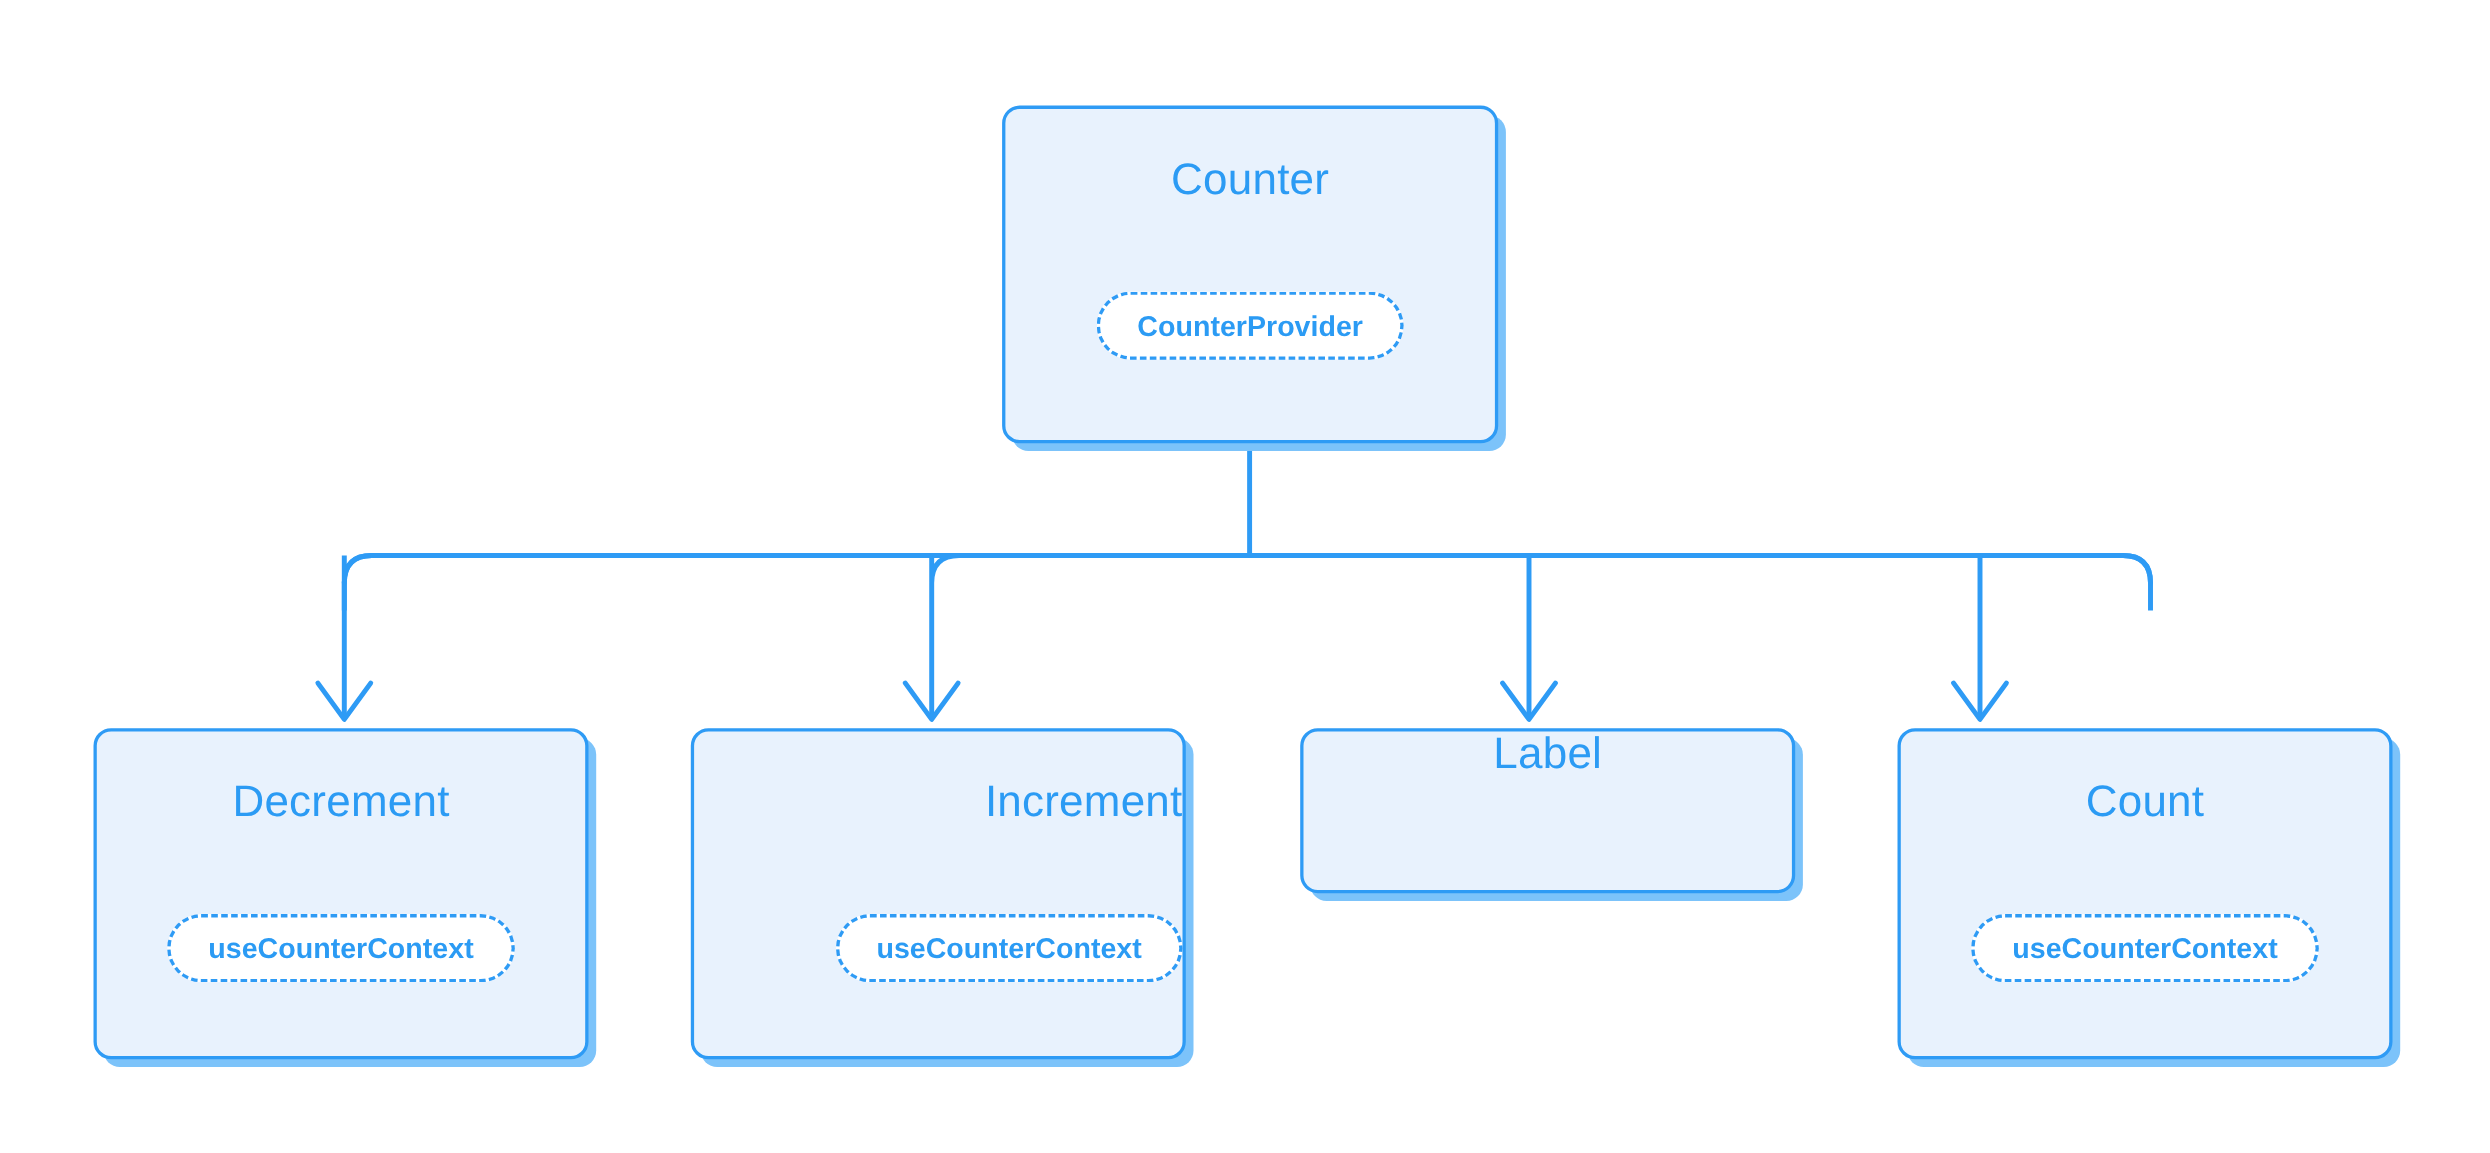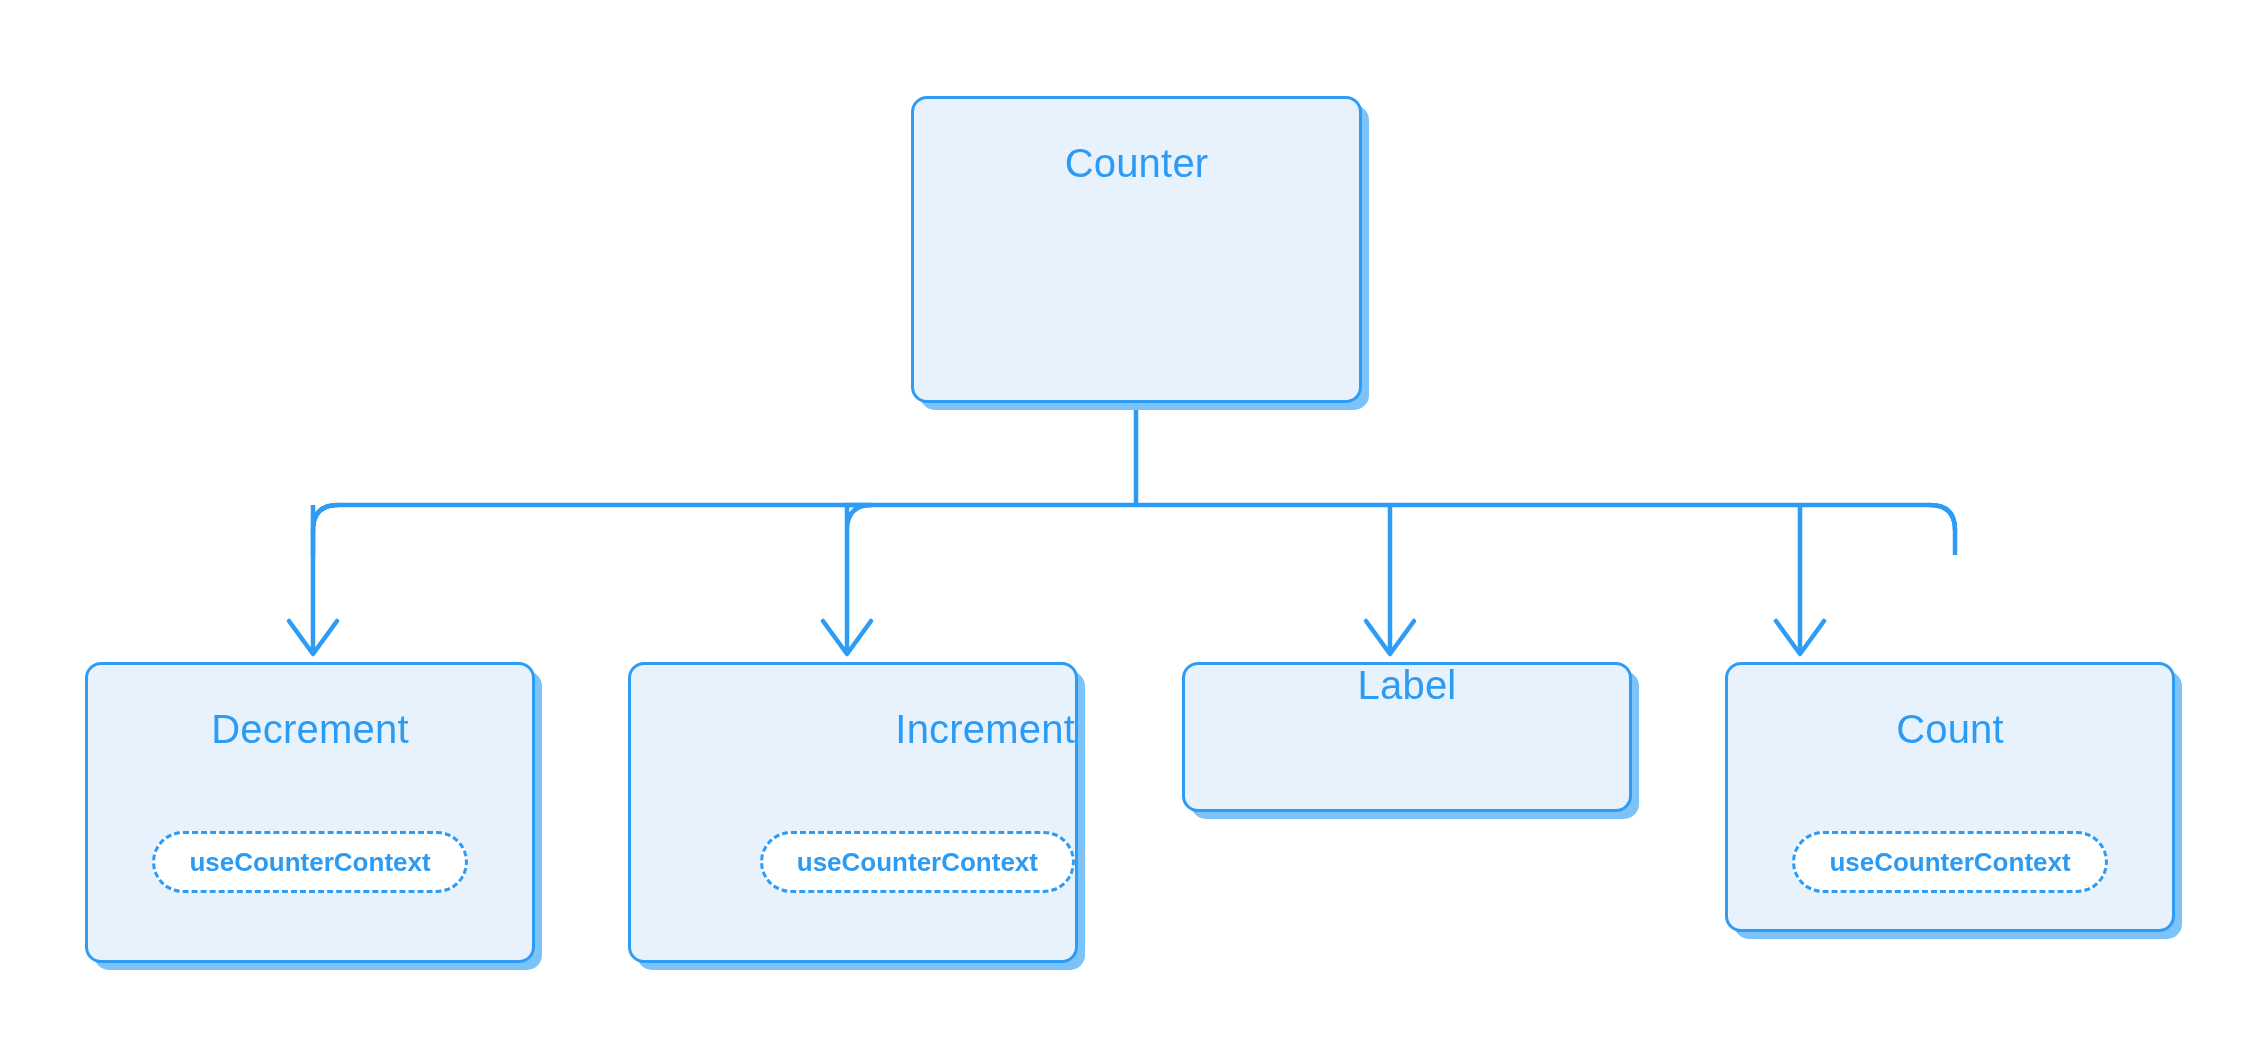--- a/index.html
+++ b/index.html
@@ -75,21 +75,21 @@
     font-size: 26px;
     font-weight: 700;
     line-height: 1;
     white-space: nowrap;
   }
   
   #node-counter   { left: 911px;  top: 96px;  width: 451px; height: 307px; }
   #node-decrement { left: 85px;   top: 662px; width: 450px; height: 301px; }
   #node-increment { left: 628px;  top: 662px; width: 450px; height: 301px; align-items: flex-end; }
   #node-label     { left: 1182px; top: 662px; width: 450px; height: 150px; }
-  #node-count     { left: 1725px; top: 662px; width: 450px; height: 270px; }
+  #node-count     { left: 1725px; top: 662px; width: 450px; height: 301px; }
   #node-counter .hook-pill { min-width: 262px; }
 </style>
 </head>
 <body>
 
 <div id="canvas">
 
   <svg id="edges" viewBox="0 0 2264 1048" width="2264" height="1048" xmlns="http://www.w3.org/2000/svg">
     <defs>
       <marker id="arrowhead" markerWidth="10" markerHeight="9" refX="1.2" refY="4.5" orient="auto" markerUnits="strokeWidth">
@@ -113,20 +113,23 @@
     <path d="M 1800 505 L 1800 652" fill="none" stroke="#2e9bf5" stroke-width="4.5"></path>
     <path d="M 1776 621 L 1800 654 L 1824 621" fill="none" stroke="#2e9bf5" stroke-width="4.5" stroke-linecap="round" stroke-linejoin="round"></path>
 
     <path d="M 338 505 Q 313 505 313 530" fill="none" stroke="#2e9bf5" stroke-width="4.5" stroke-linecap="round"></path>
 
     <path d="M 1930 505 Q 1955 505 1955 530" fill="none" stroke="#2e9bf5" stroke-width="4.5" stroke-linecap="round"></path>
   </svg>
 
   <div class="node has-hook" id="node-counter">
     <span class="node-title">Counter</span>
+    <div class="hook-pill">
+      <span class="hook-label">CounterProvider</span>
+    </div>
   </div>
 
   <div class="node has-hook" id="node-decrement">
     <span class="node-title">Decrement</span>
     <div class="hook-pill">
       <span class="hook-label">useCounterContext</span>
     </div>
   </div>
 
   <div class="node has-hook" id="node-increment">

